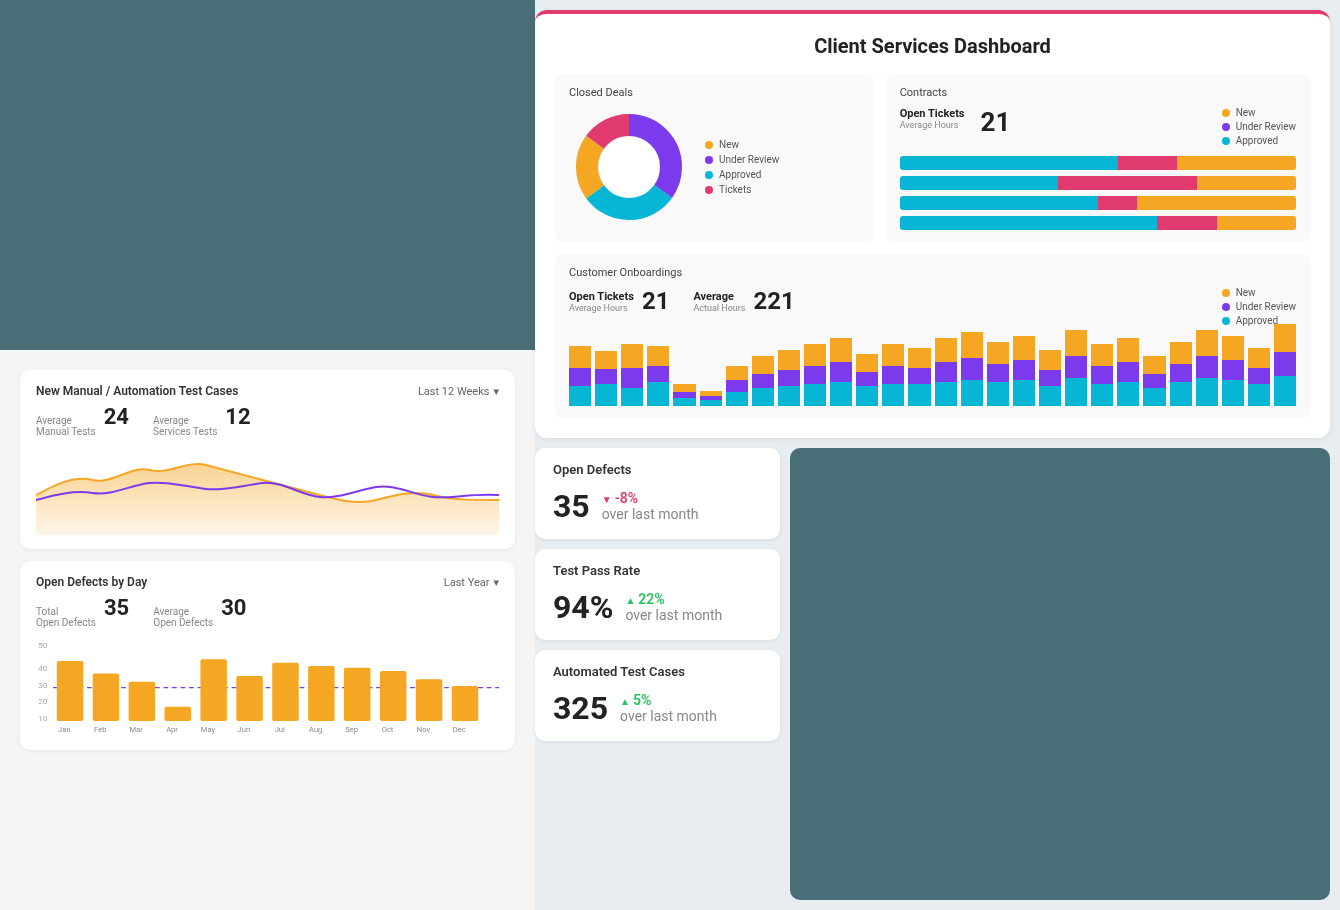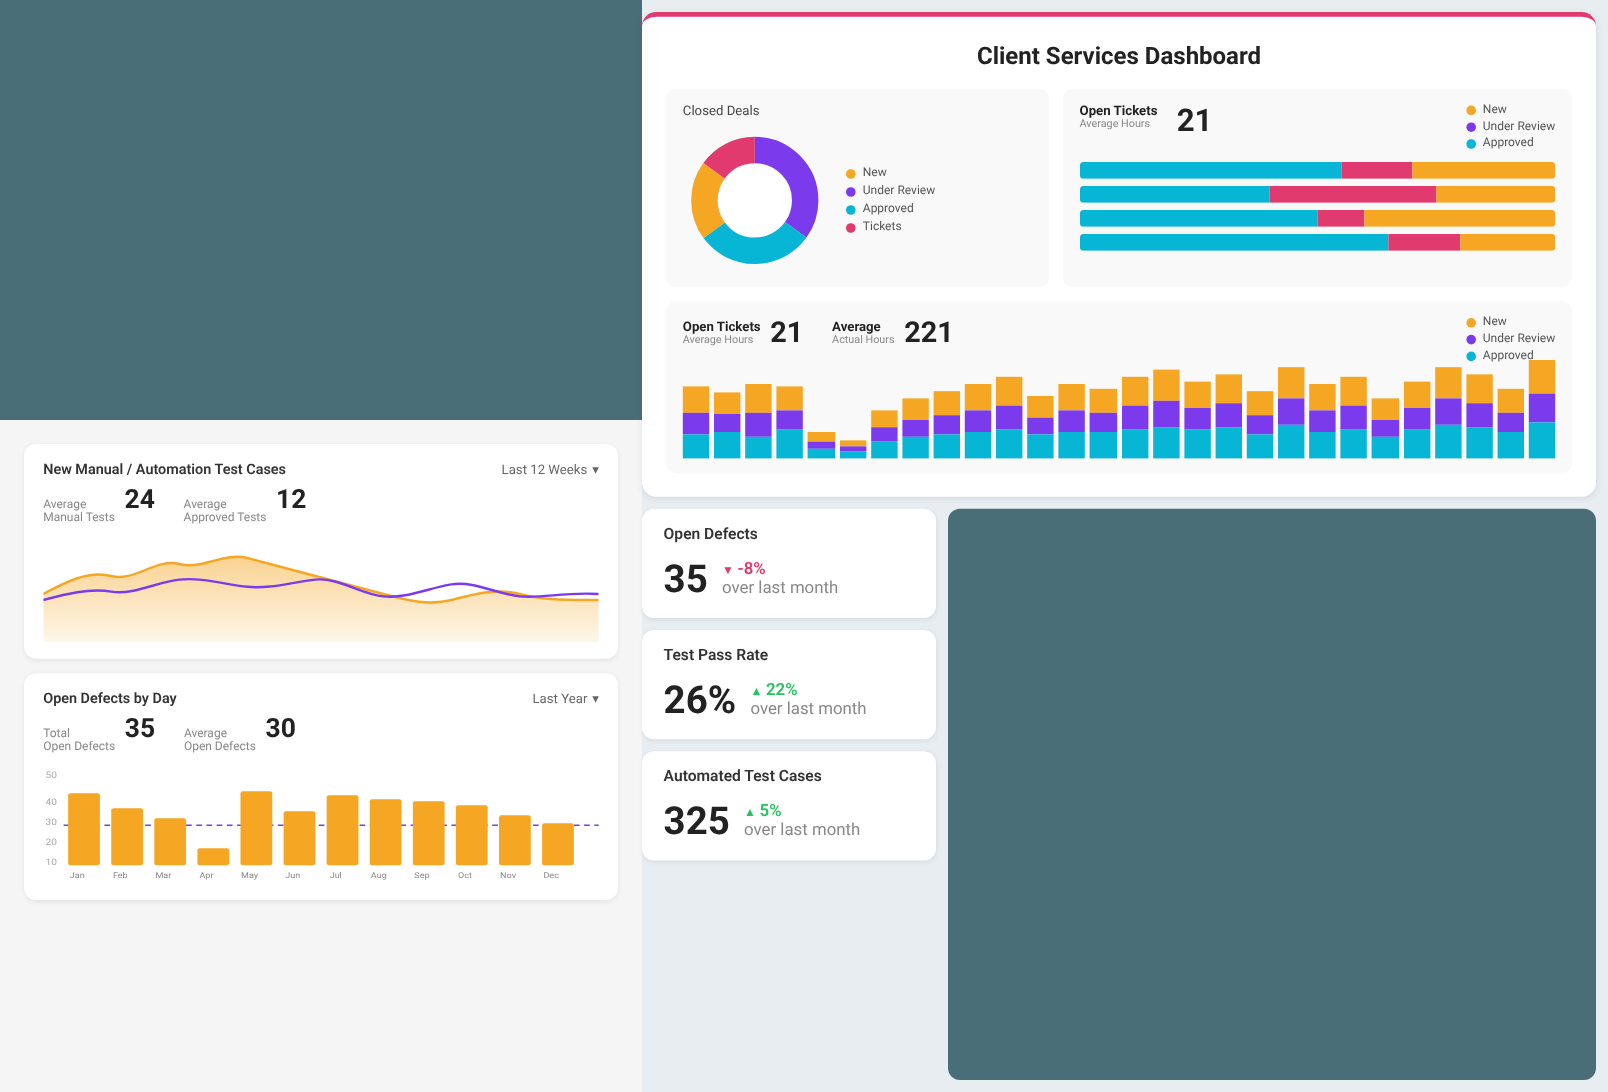--- a/index.html
+++ b/index.html
@@ -334,21 +334,21 @@
         <div class="metric-group">
           <div>
             <div class="metric-label">Average</div>
             <div class="metric-label">Manual Tests</div>
           </div>
           <span class="metric-value">24</span>
         </div>
         <div class="metric-group">
           <div>
             <div class="metric-label">Average</div>
-            <div class="metric-label">Approved Tests</div>
+            <div class="metric-label">Services Tests</div>
           </div>
           <span class="metric-value">12</span>
         </div>
       </div>
       <div class="line-chart-area">
         <svg viewBox="0 0 490 90" preserveAspectRatio="none">
 
           <defs>
             <linearGradient id="orangeGrad" x1="0" y1="0" x2="0" y2="1">
               <stop offset="0%" stop-color="#f5a623" stop-opacity="0.5"></stop>
@@ -464,20 +464,21 @@
             </div>
             <div class="legend-item">
               <div class="legend-dot" style="background:#e03a6e;"></div>
               <span>Tickets</span>
             </div>
           </div>
         </div>
       </div>
 
       <div class="dashboard-card" style="flex: 1.5;">
+        <div class="dc-title">Contracts</div>
         <div style="display:flex; align-items:flex-start; margin-bottom:10px;">
           <div style="display:flex; flex-direction:column; margin-right:16px;">
             <span style="font-size:11px;font-weight:700;color:#222;">Open Tickets</span>
             <span style="font-size:9px;color:#888;">Average Hours</span>
           </div>
           <span style="font-size:26px;font-weight:700;color:#222;margin-right:20px;">21</span>
           <div class="contracts-legend">
             <div class="legend-item">
               <div class="legend-dot" style="background:#f5a623;"></div>
               <span>New</span>
@@ -511,20 +512,21 @@
           <div class="bar-row">
             <div class="bar-seg" style="background:#06b6d4;width:65%;"></div>
             <div class="bar-seg" style="background:#e03a6e;width:15%;"></div>
             <div class="bar-seg" style="background:#f5a623;width:20%;"></div>
           </div>
         </div>
       </div>
     </div>
 
     <div class="dashboard-card">
+      <div class="dc-title">Customer Onboardings</div>
       <div style="display:flex; align-items:flex-start; margin-bottom:10px;">
         <div style="display:flex; align-items:center; gap:8px; margin-right:24px;">
           <div>
             <div style="font-size:11px;font-weight:700;color:#222;">Open Tickets</div>
             <div style="font-size:9px;color:#888;">Average Hours</div>
           </div>
           <span style="font-size:24px;font-weight:700;color:#222;">21</span>
         </div>
         <div style="display:flex; align-items:center; gap:8px; margin-right:auto;">
           <div>
@@ -709,21 +711,21 @@
               <span>-8%</span>
             </span>
             <span class="stat-period">over last month</span>
           </div>
         </div>
       </div>
 
       <div class="stat-card">
         <div class="stat-title">Test Pass Rate</div>
         <div class="stat-row">
-          <span class="stat-value">26%</span>
+          <span class="stat-value">94%</span>
           <div class="stat-change">
             <span class="stat-pct up">
               <span class="arrow-up"></span>
               <span>22%</span>
             </span>
             <span class="stat-period">over last month</span>
           </div>
         </div>
       </div>
 

